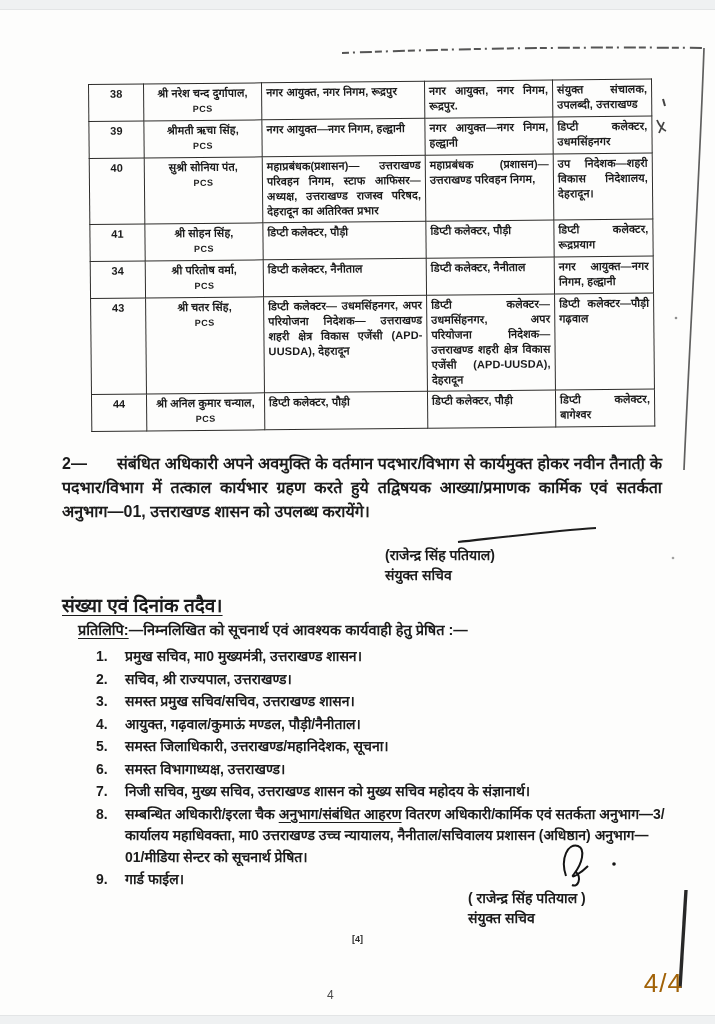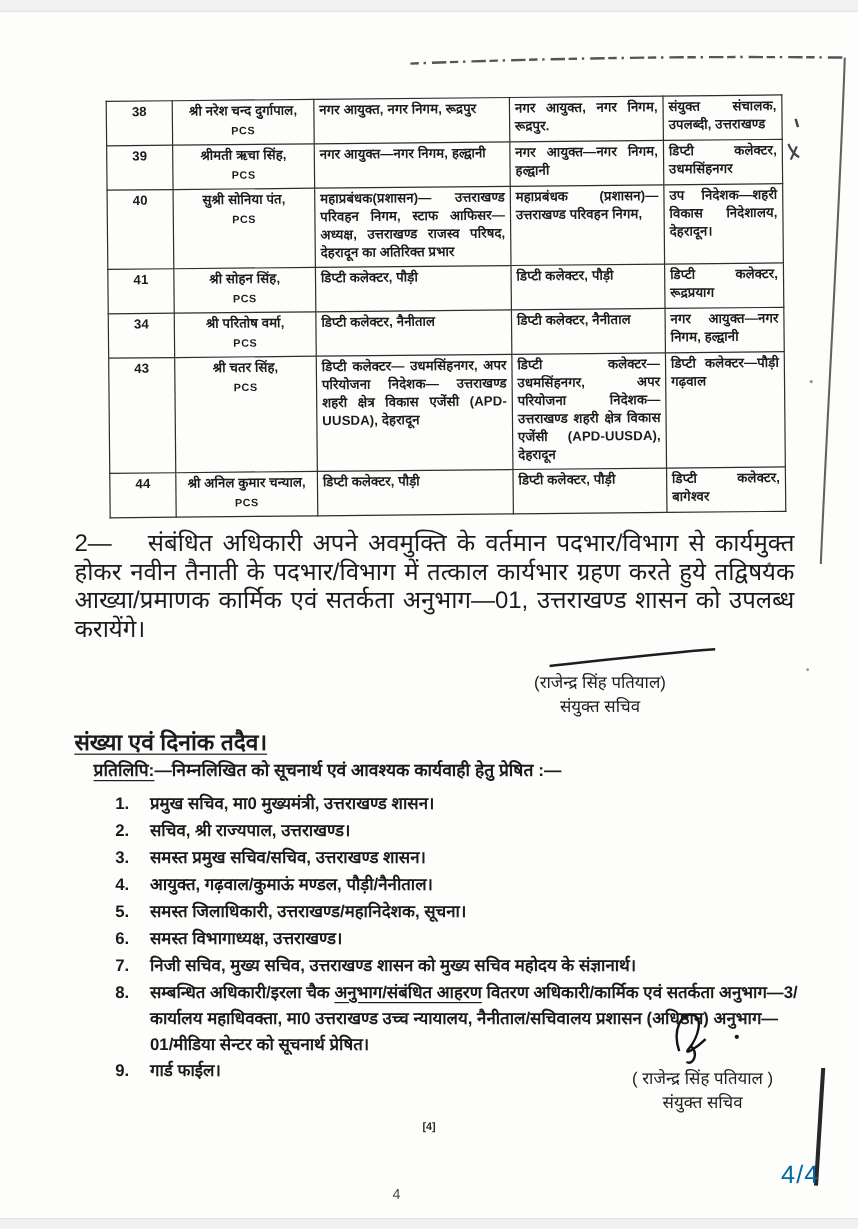--- a/index.html
+++ b/index.html
@@ -43,30 +43,30 @@
   }
   td.c-sl { width: 55px; text-align: center; }
   td.c-name { width: 118px; text-align: center; }
   td.c3 { width: 163px; text-align: justify; }
   td.c4 { width: 128px; text-align: justify; }
   td.c5 { width: 99px;  text-align: justify; }
   .cadre { font-size: 9px; letter-spacing: .5px; margin-top: 1px; }
 
   
   .para2 {
-    margin-top: 9px;
+    margin-top: 20px;
     width: 600px;
-    font-size: 20px;
+    font-size: 16px;
     line-height: 24px;
-    font-weight: 400;
+    font-weight: 700;
     text-align: justify;
   }
   .para2 .pnum { margin-right: 30px; }
 
-  .sig-block { text-align: center; font-weight: 400; font-size: 14px; line-height: 20px; }
+  .sig-block { font-weight: 700; font-size: 14px; line-height: 20px; }
   .sig1 { width: 230px; margin: 2px 52px 0 auto; }
   .sig1 svg { display: block; margin: 0 auto 1px auto; }
 
   .ref-line {
     margin-top: 7px;
     font-size: 19px; font-weight: 700;
     text-decoration: underline;
     text-underline-offset: 3px;
   }
   .copy-line { margin-top: 1px; font-size: 14.5px; font-weight: 700; line-height: 23px; }
@@ -81,21 +81,21 @@
   .sig2 {
     position: absolute; left: 468px; top: 838px; width: 235px;
     z-index: 3;
   }
   .sig2 svg { display: block; margin: 0 auto -2px 68px; }
 
   .foot-ref  { position: absolute; left: 352px; top: 934px; font-size: 9px; font-weight: 700; color: #2a2a2a; z-index: 3; }
   .foot-page { position: absolute; left: 327px; top: 988px; font-size: 12px; color: #4a4a4a; z-index: 3; }
   .viewer-counter {
     position: absolute; right: 32px; top: 968px;
-    font-size: 21px; color: #0369a1; letter-spacing: 1px; z-index: 6;
+    font-size: 26px; color: #a16207; letter-spacing: 1px; z-index: 6;
     font-weight: 400;
   }
 </style>
 </head>
 <body>
 
 <div class="viewer-strip strip-top"></div>
 <div class="viewer-strip strip-bottom"></div>
 
 <svg class="artifacts" width="715" height="1024" viewBox="0 0 715 1024">

